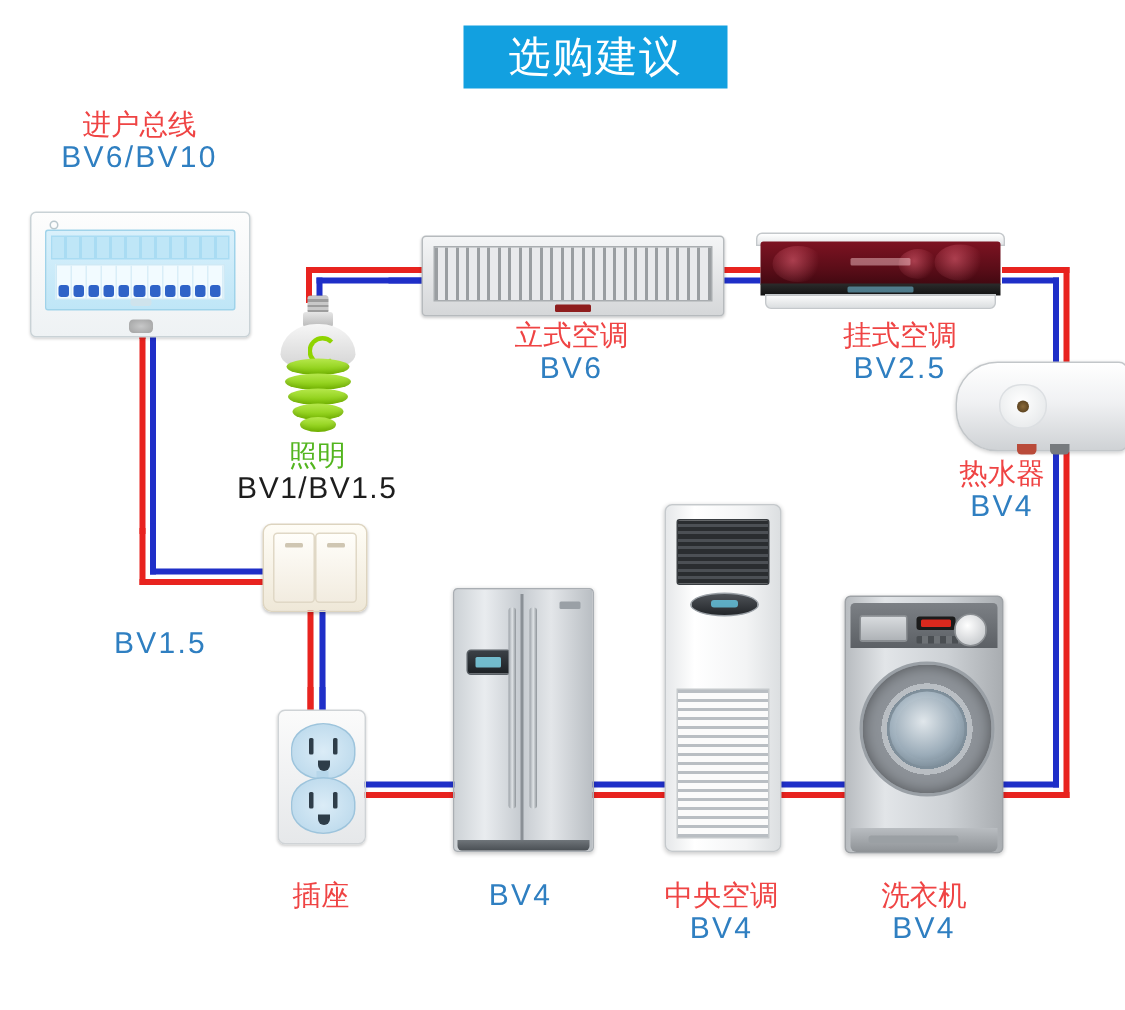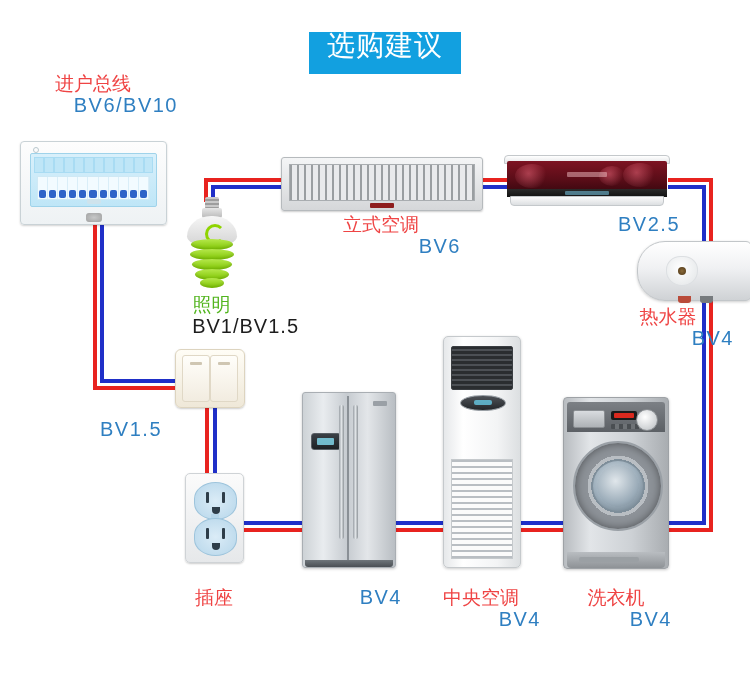--- a/index.html
+++ b/index.html
@@ -7,34 +7,34 @@
     width:750px;height:673px;
     background:#ffffff;
     font-family:"Liberation Sans","DejaVu Sans",sans-serif;
     position:relative;
     overflow:hidden;
   }
   .stage{position:absolute;left:0;top:0;width:750px;height:673px;}
 
   
   .title-banner{
-    position:absolute;left:309px;top:32px;width:152px;height:42px;
+    position:absolute;left:309px;top:17px;width:176px;height:42px;
     background:#12a0e0;
-    display:flex;justify-content:center;
+    display:flex;align-items:center;justify-content:center;
   }
   .title-banner span{
     color:#ffffff;font-size:28px;letter-spacing:1px;line-height:1;
     font-family:"DejaVu Sans",sans-serif;font-weight:400;
   }
 
   
   .label{position:absolute;text-align:center;line-height:1.18;white-space:nowrap;}
   .label .cn{display:block;color:#ef4444;font-size:19px;font-family:"DejaVu Sans",sans-serif;}
   .label .cn.green{color:#52b51e;}
-  .label .bv{display:block;color:#2f7fc1;font-size:20px;letter-spacing:1.5px;font-family:"Liberation Sans",sans-serif;text-align:right;}
+  .label .bv{display:block;color:#2f7fc1;font-size:20px;letter-spacing:1.5px;font-family:"Liberation Sans",sans-serif;}
   .label .bv.dark{color:#1d1d1d;letter-spacing:1px;}
 
   
   .wire{position:absolute;}
   .wH{height:4px;}
   .wV{width:4px;}
   .red{background:#e8231f;}
   .blue{background:#1f2fc8;}
 
   
@@ -338,20 +338,21 @@
     <div class="face">
       <div class="flower f1"></div>
       <div class="flower f2"></div>
       <div class="flower f3"></div>
       <div class="brand"></div>
     </div>
     <div class="strip"></div>
     <div class="vane"></div>
   </div>
   <div class="label" style="left:520px;top:213px;width:160px;">
+    <span class="cn">挂式空调</span>
     <span class="bv">BV2.5</span>
   </div>
 
   <div class="heater">
     <div class="knob"></div>
     <div class="port p1"></div>
     <div class="port p2"></div>
   </div>
   <div class="label" style="left:602px;top:305px;width:132px;">
     <span class="cn">热水器</span>

